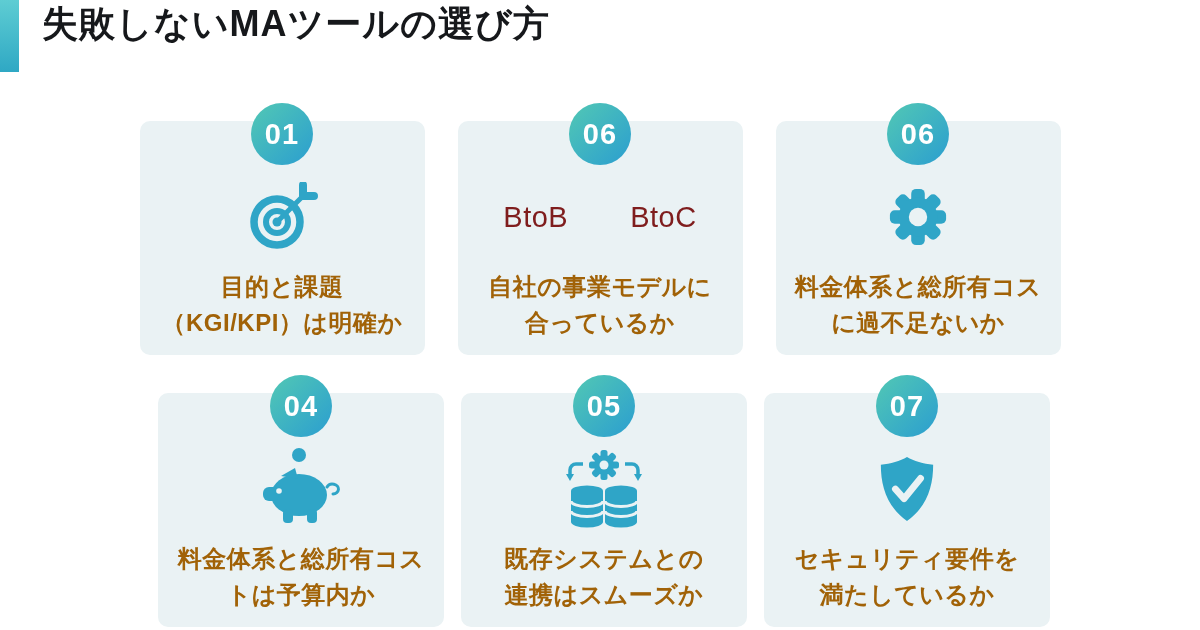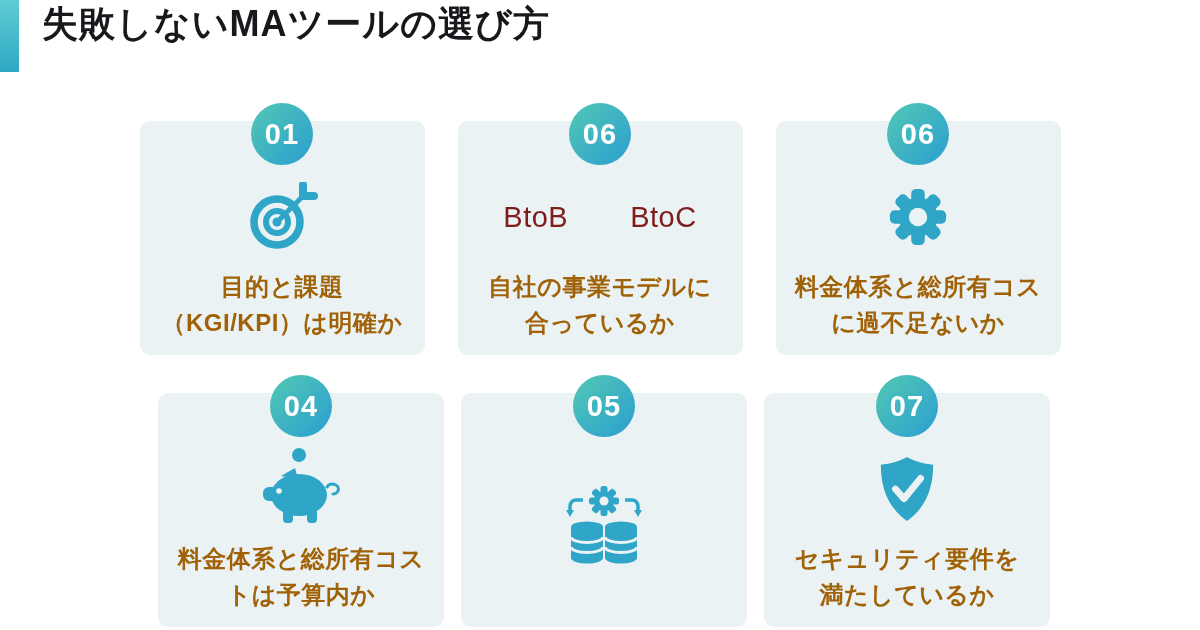--- a/index.html
+++ b/index.html
@@ -169,20 +169,22 @@
             <ellipse cx="33" cy="42" rx="16" ry="5.5"></ellipse>
             <rect x="17" y="42" width="32" height="31"></rect>
             <ellipse cx="33" cy="73" rx="16" ry="5.5"></ellipse>
             <ellipse cx="67" cy="42" rx="16" ry="5.5"></ellipse>
             <rect x="51" y="42" width="32" height="31"></rect>
             <ellipse cx="67" cy="73" rx="16" ry="5.5"></ellipse>
           </g>
           <path d="M17 52 a16 5.5 0 0 0 32 0 M17 62 a16 5.5 0 0 0 32 0 M51 52 a16 5.5 0 0 0 32 0 M51 62 a16 5.5 0 0 0 32 0" fill="none" stroke="#eaf2f4" stroke-width="3"></path>
         </svg>
       </div>
+      <div class="card-text">既存システムとの
+連携はスムーズか</div>
     </div>
 
 
     <div class="card">
       <div class="number-badge">07</div>
       <div class="icon-area">
         <svg width="62" height="68" viewBox="0 0 64 70">
           <path d="M32 2 C39 6 49 9 59 10 C59 32 53 53 32 68 C11 53 5 32 5 10 C15 9 25 6 32 2 Z" fill="#2fa5c7"></path>
           <path d="M20 35 L29 45 L46 24" fill="none" stroke="#eaf2f4" stroke-width="7" stroke-linecap="round" stroke-linejoin="round"></path>
         </svg>

